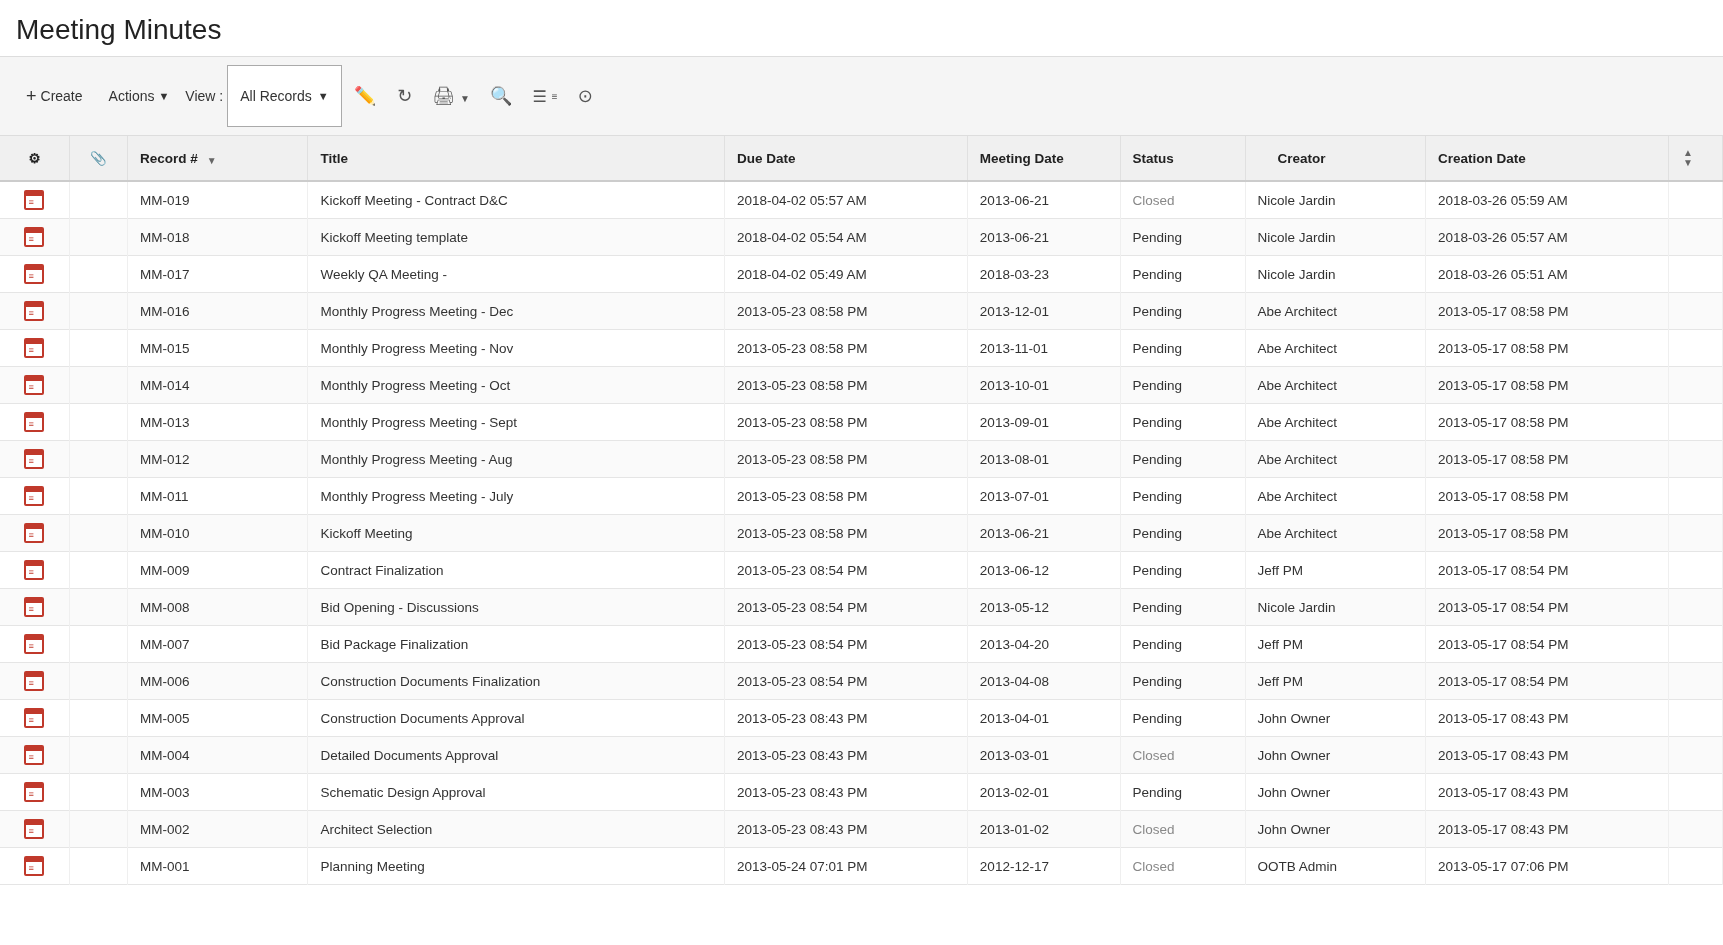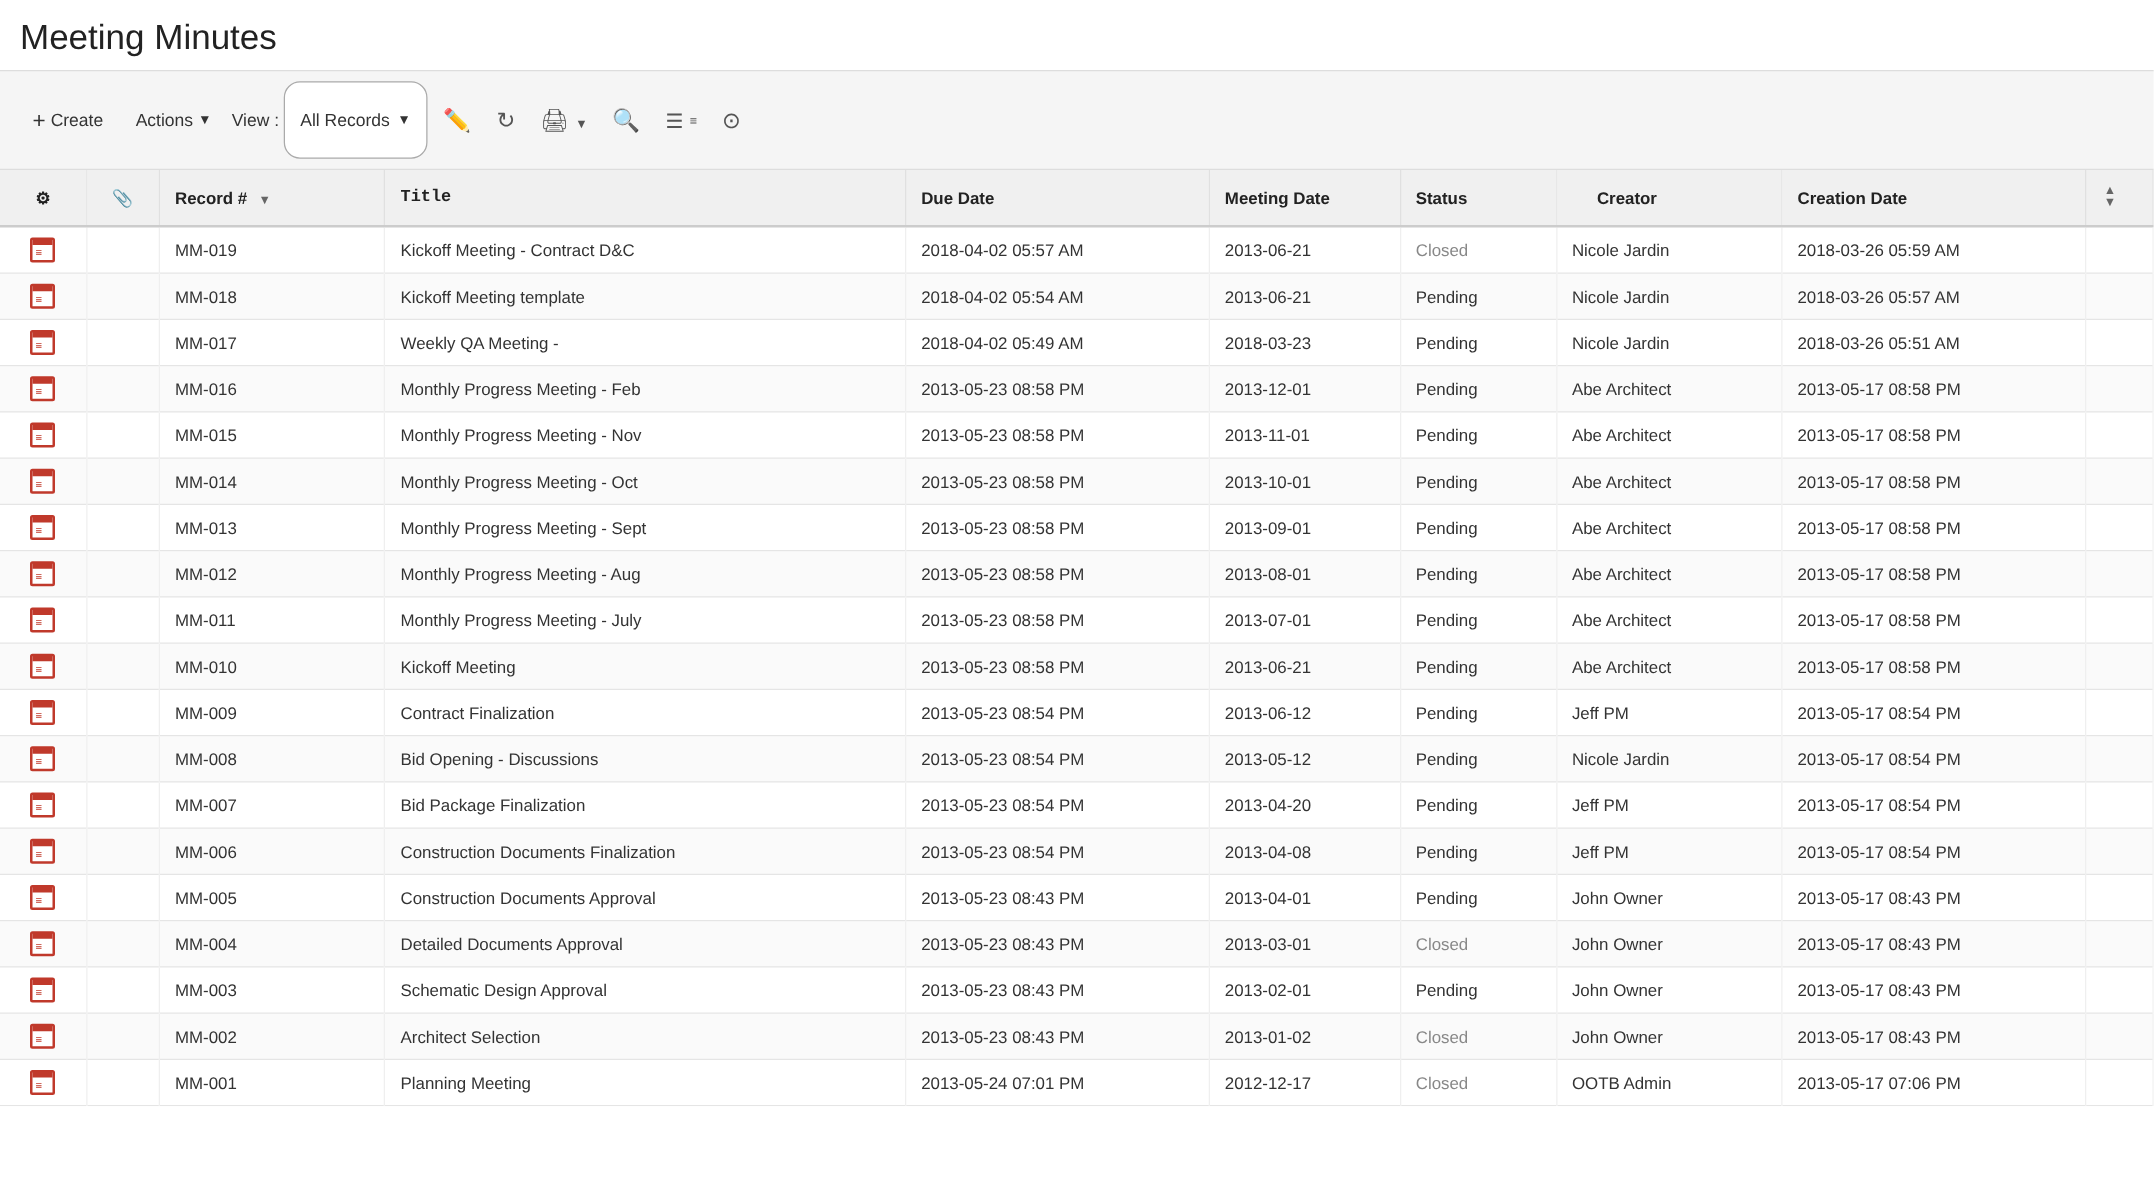--- a/index.html
+++ b/index.html
@@ -44,21 +44,21 @@
       align-items: center;
       gap: 4px;
     }
     .view-label { font-size: 14px; color: #333; }
     .view-dropdown {
       display: flex;
       align-items: center;
       gap: 6px;
       padding: 22px 12px;
       border: 1px solid #aaa;
-      border-radius: 13px;
+      border-radius: 0;
       background: #fff;
       cursor: pointer;
       font-size: 14px;
     }
 
     .toolbar-icon-btn {
       background: transparent;
       border: none;
       cursor: pointer;
       padding: 5px 7px;
@@ -87,21 +87,21 @@
       text-align: left;
       font-weight: 600;
       color: #222;
       border-right: 1px solid #e0e0e0;
       white-space: nowrap;
       position: relative;
     }
 
     th:first-child { width: 50px; }
     th.col-record { width: 130px; }
-    th.col-title { width: 300px; font-family: Liberation Mono, monospace; }
+    th.col-title { width: 300px; }
     th.col-duedate { width: 175px; }
     th.col-meetingdate { width: 110px; }
     th.col-status { width: 90px; }
     th.col-creator { width: 130px; }
     th.col-creationdate { width: 175px; }
     th.col-sort { width: 30px; }
 
     .th-inner {
       display: flex;
       align-items: flex-end;
@@ -317,21 +317,21 @@
           <td>2018-03-23</td>
           <td class="status-pending">Pending</td>
           <td>Nicole Jardin</td>
           <td>2018-03-26 05:51 AM</td>
           <td></td>
         </tr>
         <tr>
           <td class="row-icon-cell"><div class="cal-icon"></div></td>
           <td></td>
           <td>MM-016</td>
-          <td>Monthly Progress Meeting - Feb</td>
+          <td>Monthly Progress Meeting - Dec</td>
           <td>2013-05-23 08:58 PM</td>
           <td>2013-12-01</td>
           <td class="status-pending">Pending</td>
           <td>Abe Architect</td>
           <td>2013-05-17 08:58 PM</td>
           <td></td>
         </tr>
         <tr>
           <td class="row-icon-cell"><div class="cal-icon"></div></td>
           <td></td>

